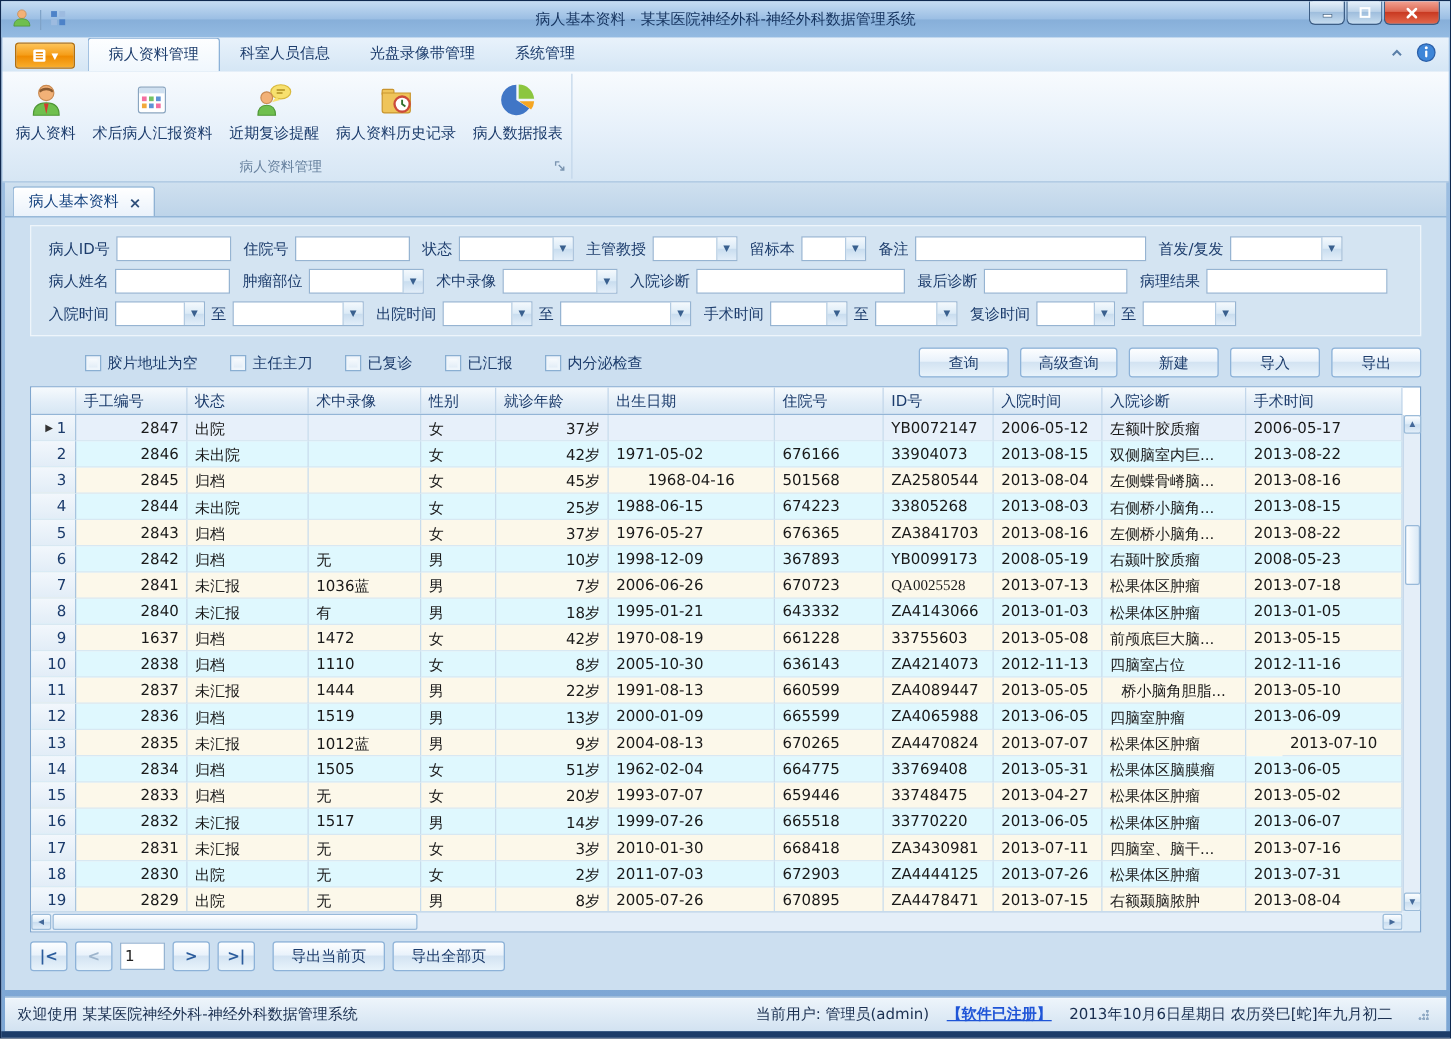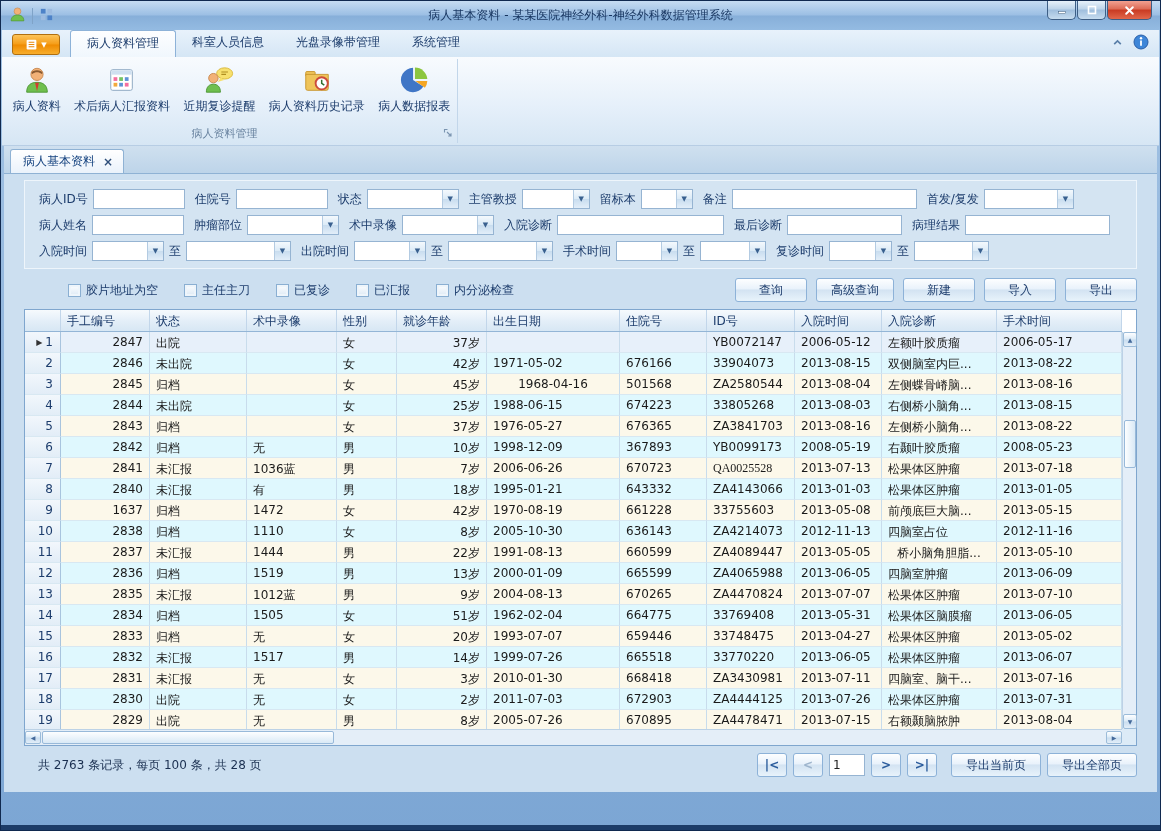--- a/index.html
+++ b/index.html
@@ -603,21 +603,21 @@
             <div class="g-cell" style="width: 89px; text-align: right;">2835</div>
             <div class="g-cell" style="width: 97px; text-align: left;">未汇报</div>
             <div class="g-cell" style="width: 90px; text-align: left;">1012蓝</div>
             <div class="g-cell" style="width: 60px; text-align: left;">男</div>
             <div class="g-cell" style="width: 90px; text-align: right;">9岁</div>
             <div class="g-cell" style="width: 133px; text-align: left;">2004-08-13</div>
             <div class="g-cell" style="width: 87px; text-align: left;">670265</div>
             <div class="g-cell" style="width: 88px; text-align: left;">ZA4470824</div>
             <div class="g-cell" style="width: 87px; text-align: left;">2013-07-07</div>
             <div class="g-cell" style="width: 115px; text-align: left;">松果体区肿瘤</div>
-            <div class="g-cell" style="flex: 1 1 0%; text-align: left;">2013-07-10</div>
+            <div class="g-cell" style="flex: 1 1 0%; text-align: left; margin-left: 29px;">2013-07-10</div>
           </div>
           <div class="g-row cyan">
             <div class="g-selcol g-cell" style="width: 36px; padding: 0px 7px 0px 3px;">
               <span class="rownum">14</span>
             </div>
             <div class="g-cell" style="width: 89px; text-align: right;">2834</div>
             <div class="g-cell" style="width: 97px; text-align: left;">归档</div>
             <div class="g-cell" style="width: 90px; text-align: left;">1505</div>
             <div class="g-cell" style="width: 60px; text-align: left;">女</div>
             <div class="g-cell" style="width: 90px; text-align: right;">51岁</div>
@@ -716,26 +716,34 @@
       </div>
       <div class="hscroll">
         <div class="hbtn" style="left:0;">◀</div>
         <div class="hthumb"></div>
         <div class="hbtn" style="right:0;">▶</div>
       </div>
       <div class="corner"></div>
     </div>
 
     <div class="bottom-row">
-      <div class="summary">共 2763 条记录，每页 100 条，共 28 页</div>
       <div class="pager">
         <button class="pg-btn">|&lt;</button>
         <button class="pg-btn dim">&lt;</button>
         <input class="pg-input" value="1" style="">
         <button class="pg-btn">&gt;</button>
         <button class="pg-btn">&gt;|</button>
         <button class="btn pg-export">导出当前页</button>
         <button class="btn">导出全部页</button>
       </div>
     </div>
   </div>
 
+  <div class="statusbar">
+    <div class="sb-left">欢迎使用 某某医院神经外科-神经外科数据管理系统</div>
+    <div class="sb-right">
+      <span>当前用户: 管理员(admin)</span>
+      <span class="sb-link">【软件已注册】</span>
+      <span>2013年10月6日星期日 农历癸巳[蛇]年九月初二</span>
+      <span class="grip"></span>
+    </div>
+  </div>
 </div>
 
 </body></html>

